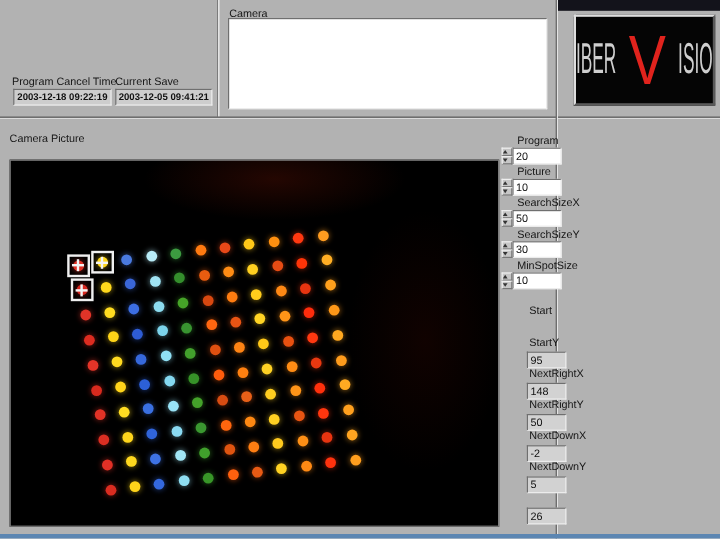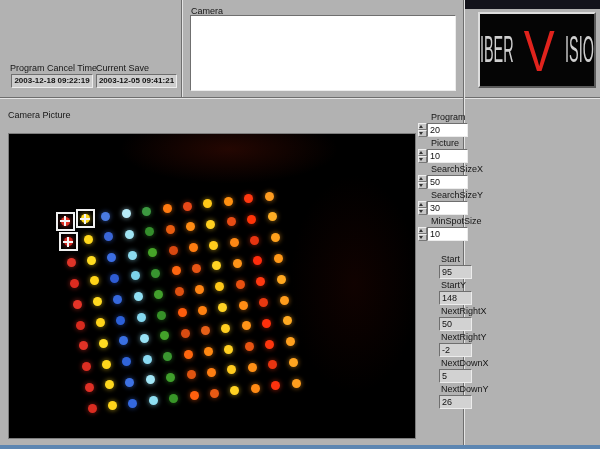--- a/index.html
+++ b/index.html
@@ -40,21 +40,21 @@
   .plabel{font-size:9px;margin-left:13px;height:11px;line-height:11px;white-space:nowrap;}
   .dlabel{font-size:9px;margin-left:2px;height:11px;line-height:11px;white-space:nowrap;}
   .prow{display:flex;height:14px;}
   .spin{width:9px;display:flex;flex-direction:column;}
   .spin div{flex:1;background:#c6c6c6;border:1px solid;border-color:#eeeeee #777 #777 #eeeeee;position:relative;}
   .spin .up::after{content:"";position:absolute;left:0px;top:1px;
        border-left:2px solid transparent;border-right:2px solid transparent;border-bottom:3px solid #333;}
   .spin .dn::after{content:"";position:absolute;left:0px;top:1px;
        border-left:2px solid transparent;border-right:2px solid transparent;border-top:3px solid #333;}
   .pbox{flex:1;background:#ffffff;font-size:9px;line-height:12px;padding-left:2px;color:#111;}
-  .dbox{height:12px;background:#d2d2d2;font-size:9px;line-height:12px;padding-left:2px;color:#111;}
+  .dbox{height:12px;background:#d2d2d2;font-size:9px;line-height:12px;padding-left:2px;color:#111;margin-top:28px;}
   .btn-panel{position:absolute;left:469px;top:101px;width:129px;height:337px;background:#b4b4b4;
              border-top:1px solid #6f6f6f;border-left:1px solid #6f6f6f;
              border-bottom:1px solid #e8e8e8;border-right:1px solid #e8e8e8;
              box-shadow:inset 1px 1px 0 #e8e8e8, inset -1px -1px 0 #6f6f6f;}
   .btn{width:103px;height:22px;margin:5px auto 0;background:linear-gradient(180deg,#dadada,#bebebe);
        border:1px solid #858585;border-radius:2px;
        box-shadow:inset 1px 1px 0 #f2f2f2, inset -1px -1px 0 #8a8a8a;
        display:flex;align-items:center;justify-content:center;font-size:10.5px;color:#111;cursor:default;}
   .btn.first{margin-top:8px;}
   .bottom-edge{position:absolute;left:0;top:445px;width:600px;height:4px;background:#5c86b2;}

